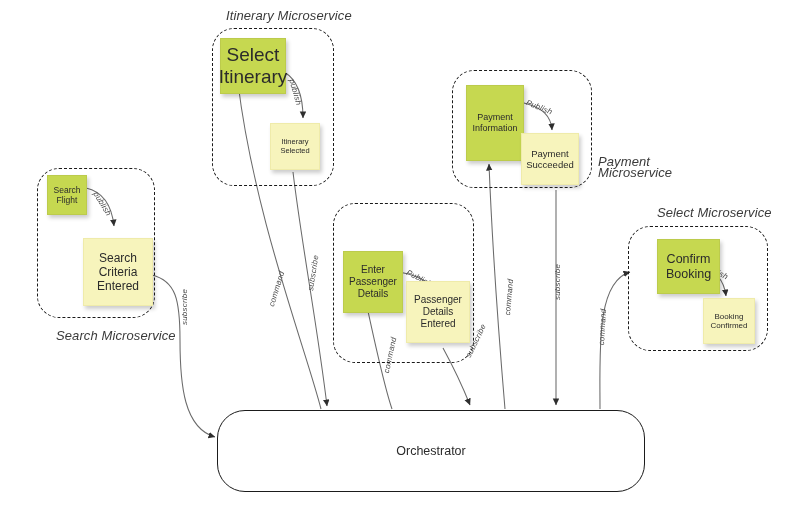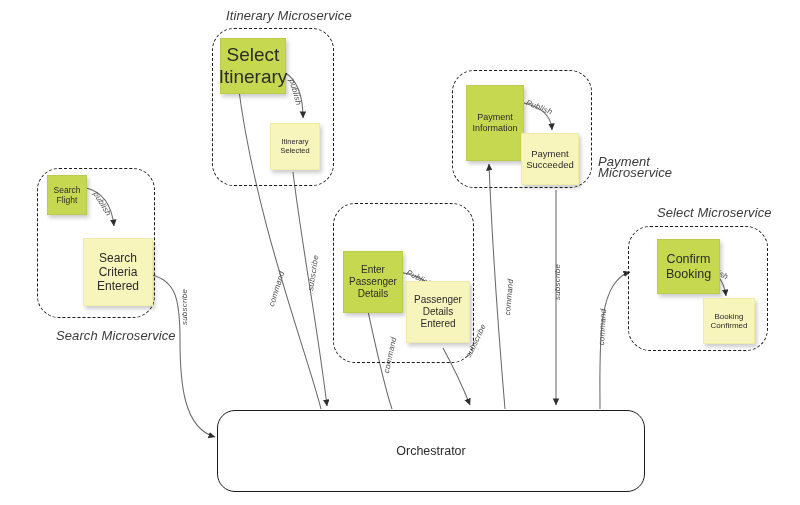--- a/index.html
+++ b/index.html
@@ -42,21 +42,21 @@
     padding:2px;
   }
   .note.cmd{background:#c6d850;border:1px solid #bccb4c;}
   .note.evt{background:#f7f4bc;border:1px solid #efebaa;}
   .note span{display:block;white-space:pre-line;}
 
   
   .orchestrator{
     position:absolute;
     border:1.4px solid #1b1b1b;
-    border-radius:18px;
+    border-radius:28px;
     background:#ffffff;
     display:flex;align-items:center;justify-content:center;
     box-sizing:border-box;
     font-size:12.5px;color:#2b2b2b;
   }
 
   
   .edge-label{
     position:absolute;
     font-style:italic;

